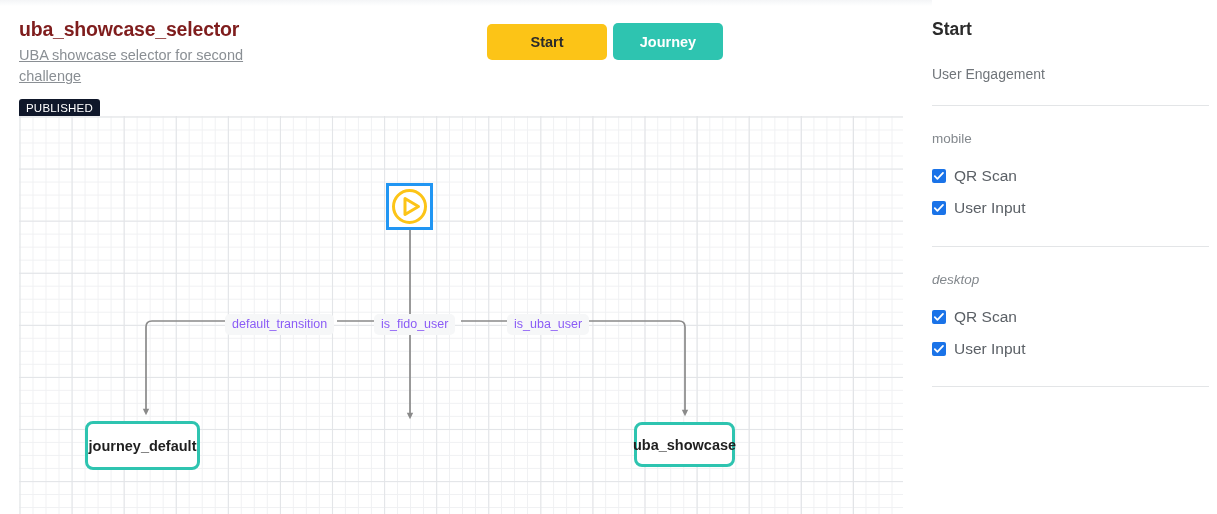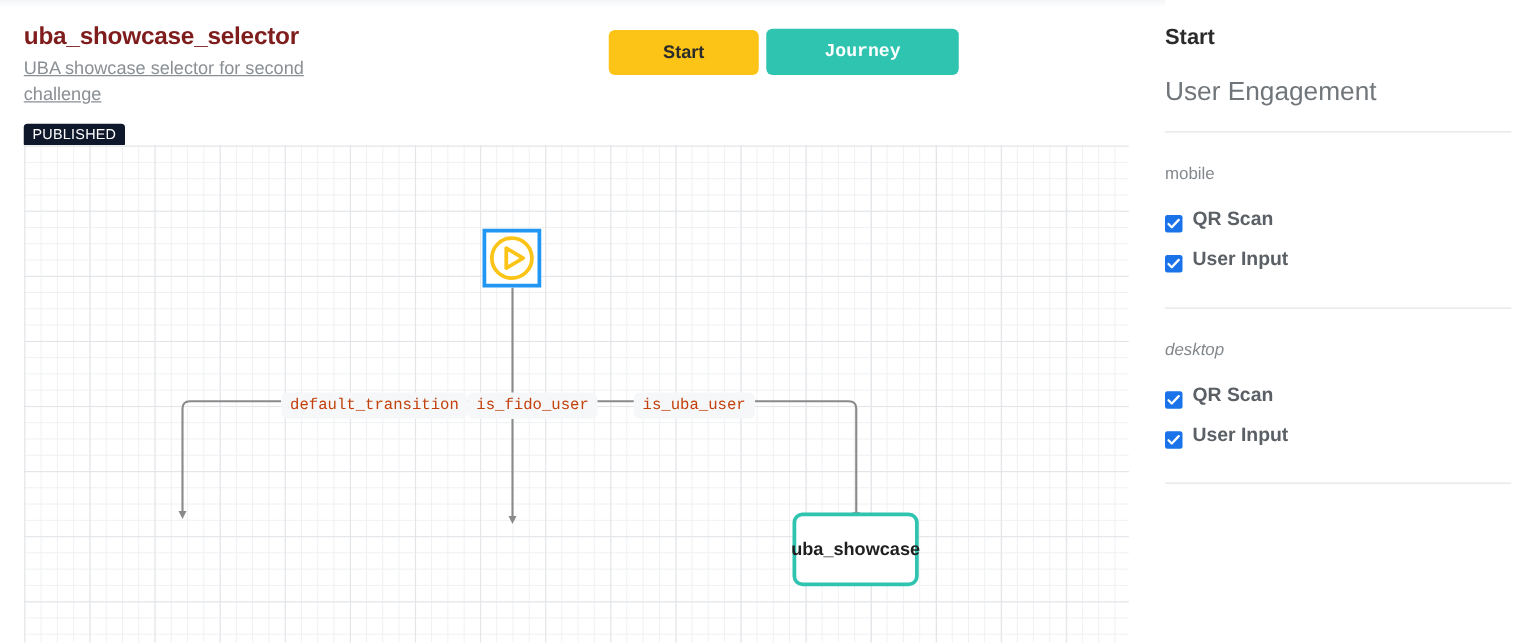--- a/index.html
+++ b/index.html
@@ -72,24 +72,23 @@
     text-align: center;
   }
   .btn-start {
     left: 487px; top: 24px;
     width: 120px; height: 36px;
     background: #fcc417;
     color: #2b2b2b;
   }
   .btn-journey {
     left: 613px; top: 23px;
-    width: 154px; height: 37px;
+    width: 110px; height: 37px;
     background: #2ec4b0;
     color: #ffffff;
-    font-family: Liberation Mono, monospace;
   }
 
   
   .canvas {
     position: absolute;
     left: 19px; top: 116px;
     width: 884px; height: 398px;
     background-color: #ffffff;
     background-image:
       linear-gradient(to right, #e2e4e7 1px, transparent 1px),
@@ -127,33 +126,32 @@
     display: flex;
     align-items: center;
     justify-content: center;
     font-size: 14.5px;
     font-weight: bold;
     color: #1f1f1f;
     white-space: nowrap;
   }
   .node-journey-default { left: 66px;  top: 305px; width: 115px; height: 49px; }
   .node-default-fido    { left: 331px; top: 309px; width: 129px; height: 49px; }
-  .node-uba-showcase    { left: 615px; top: 294px; width: 101px; height: 59px; }
+  .node-uba-showcase    { left: 615px; top: 306px; width: 101px; height: 45px; }
 
   
   .edge-label {
     position: absolute;
     background: #f6f7f8;
-    color: #c2410c;
+    color: #8b5cf6;
     font-size: 12.5px;
     border-radius: 5px;
     padding: 3px 7px 4px 7px;
     white-space: nowrap;
     line-height: 14px;
-    font-family: Liberation Mono, monospace;
   }
   .lbl-default-transition { left: 206px; top: 198px; }
   .lbl-is-fido-user       { left: 355px; top: 198px; }
   .lbl-is-uba-user        { left: 488px; top: 198px; }
 
   
   .panel {
     position: absolute;
     left: 932px; top: 0;
     width: 285px; height: 514px;
@@ -163,21 +161,21 @@
     position: absolute;
     left: 0; top: 18px;
     font-size: 17.5px;
     font-weight: bold;
     color: #2b2b2b;
     line-height: 22px;
   }
   .panel-subtitle {
     position: absolute;
     left: 0; top: 63px;
-    font-size: 21px;
+    font-size: 14px;
     color: #727madeup;
     color: #70757a;
     line-height: 22px;
     text-align: right;
   }
   .divider {
     position: absolute;
     left: 0;
     width: 277px;
     height: 1px;
@@ -194,23 +192,22 @@
     color: #83888d;
     line-height: 18px;
   }
   .grp-mobile  { top: 130px; }
   .grp-desktop { top: 271px; font-style: italic; }
 
   .check-row {
     position: absolute;
     left: 0;
     display: flex;
-    align-items: flex-end;
+    align-items: center;
     height: 20px;
-    font-weight: bold;
   }
   .cr-m1 { top: 166px; }
   .cr-m2 { top: 198px; }
   .cr-d1 { top: 307px; }
   .cr-d2 { top: 339px; }
 
   .cbox {
     width: 14px; height: 14px;
     background: #1a73e8;
     border-radius: 2px;
@@ -269,20 +266,21 @@
     <svg width="41" height="41" viewBox="0 0 41 41" xmlns="http://www.w3.org/2000/svg">
       <circle cx="20.5" cy="20.5" r="16" fill="none" stroke="#fcc417" stroke-width="3"></circle>
       <path d="M16,12.5 L29.5,20.5 L16,28.5 z" fill="none" stroke="#fcc417" stroke-width="3" stroke-linejoin="round"></path>
     </svg>
   </div>
 
   <div class="edge-label lbl-default-transition">default_transition</div>
   <div class="edge-label lbl-is-fido-user">is_fido_user</div>
   <div class="edge-label lbl-is-uba-user">is_uba_user</div>
 
+  <div class="node-leaf node-journey-default">journey_default</div>
   <div class="node-leaf node-uba-showcase">uba_showcase</div>
 </div>
 
 <div class="panel">
   <div class="panel-title">Start</div>
   <div class="panel-subtitle">User Engagement</div>
 
   <div class="divider div-1"></div>
 
   <div class="group-label grp-mobile">mobile</div>

